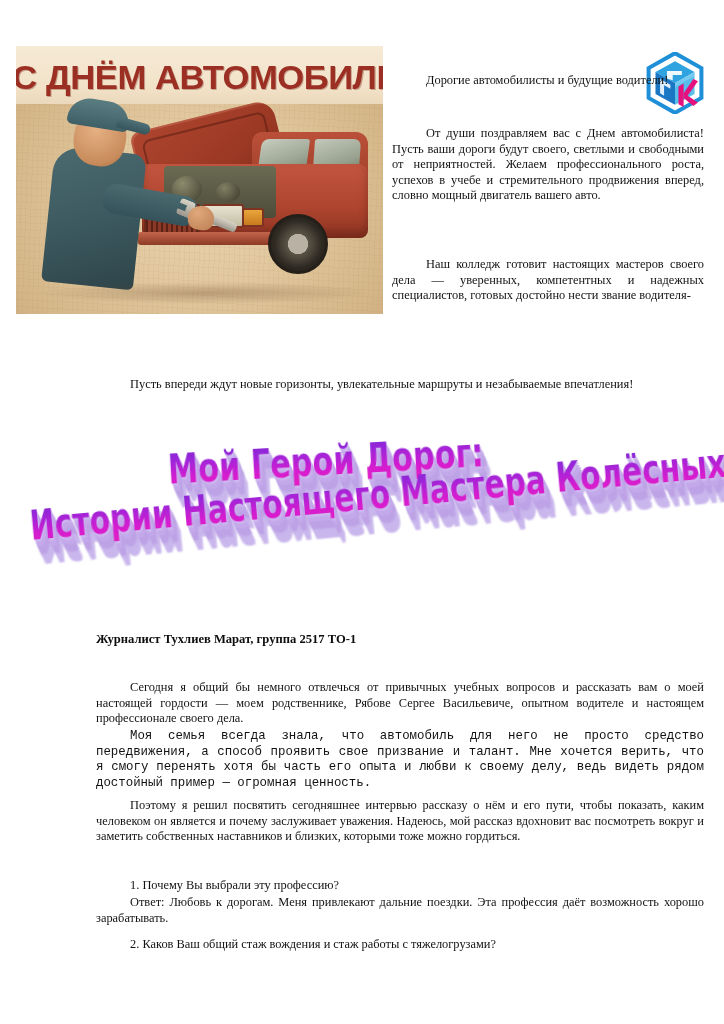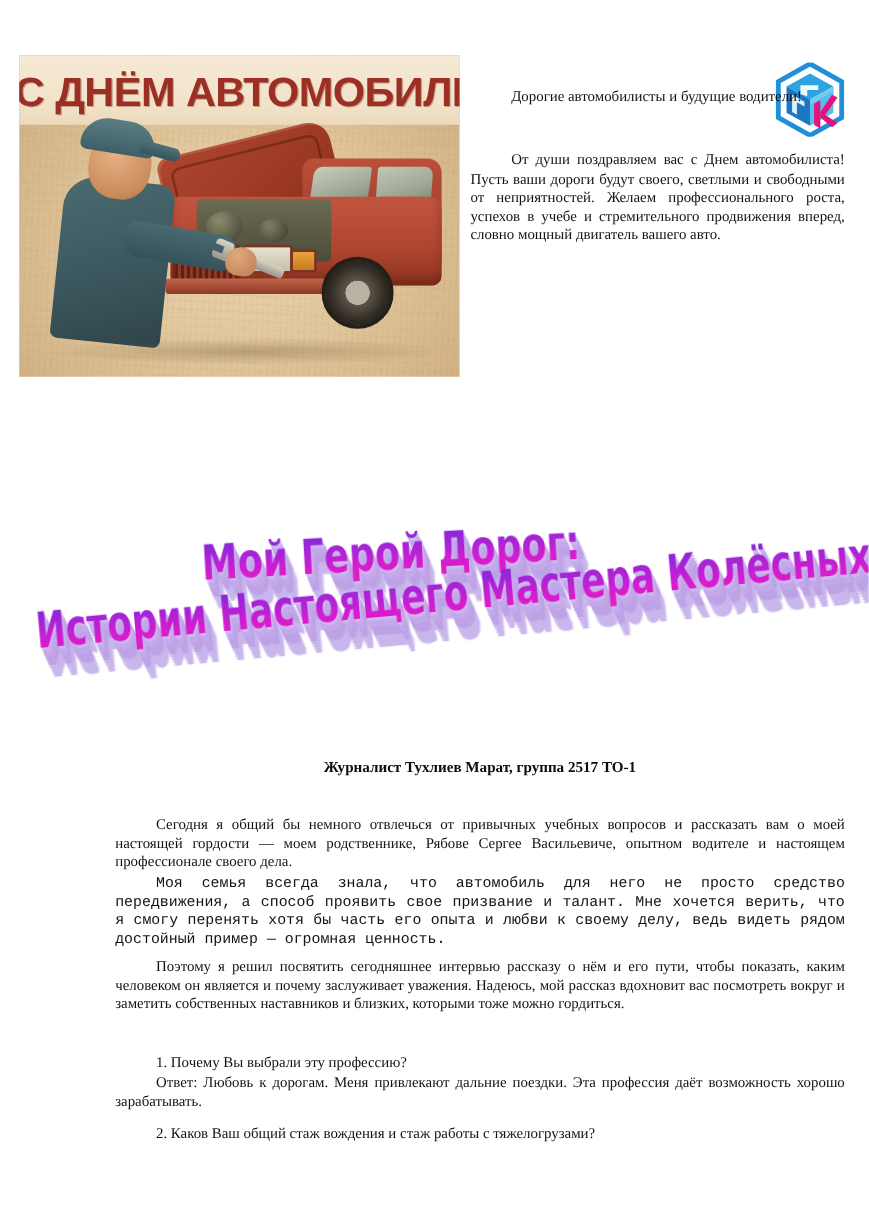--- a/index.html
+++ b/index.html
@@ -273,21 +273,21 @@
     left: 30px; top: 66px;
     font-size: 33px;
     letter-spacing: 0px;
     transform: rotate(-5.2deg) scaleY(1.26) scaleX(.90);
   }
 
   
   .byline{
     position:absolute;
     left: 96px; top: 632px; width: 608px;
-    text-align: center;
+    text-align: left;
     font-family: "Liberation Serif","DejaVu Serif",serif;
     font-weight: 700;
     font-size: 12.6px;
     color:#0d0d0d;
   }
 
   
   .a1 { top: 668px; }
   .a2 { top: 717px; font-family: Liberation Mono, monospace; }
   .a3 { top: 786px; }
@@ -351,20 +351,22 @@
 
       <polygon points="56,60 65,55 65,96 56,91" fill="#e5127d"></polygon>
       <polygon points="65,72 82,47 90,51 72,76 90,88 82,94 65,80" fill="#e5127d"></polygon>
 
       <polygon points="50,54 84,35 84,42 50,61" fill="#8fd6f4" opacity="0.55"></polygon>
     </svg>
   </div>
 
   <p class="txt narrow p1">Дорогие автомобилисты и будущие водители!</p>
   <p class="txt narrow p2">От души поздравляем вас с Днем автомобилиста! Пусть ваши дороги будут своего, светлыми и свободными от неприятностей. Желаем профессионального роста, успехов в учебе и стремительного продвижения вперед, словно мощный двигатель вашего авто.</p>
+  <p class="txt narrow p3">Наш колледж готовит настоящих мастеров своего дела — уверенных, компетентных и надежных специалистов, готовых достойно нести звание водителя-</p>
+  <p class="txt full p5">Пусть впереди ждут новые горизонты, увлекательные маршруты и незабываемые впечатления!</p>
 
   <div class="wordart-wrap">
     <div class="wa-line wa-1">Мой Герой Дорог:</div>
     <div class="wa-line wa-2">Истории Настоящего Мастера Колёсных Путешествий</div>
   </div>
 
   <div class="byline">Журналист Тухлиев Марат, группа 2517 ТО-1</div>
 
   <p class="txt full a1">Сегодня я общий бы немного отвлечься от привычных учебных вопросов и рассказать вам о моей настоящей гордости — моем родственнике, Рябове Сергее Васильевиче, опытном водителе и настоящем профессионале своего дела.</p>
   <p class="txt full a2">Моя семья всегда знала, что автомобиль для него не просто средство передвижения, а способ проявить свое призвание и талант. Мне хочется верить, что я смогу перенять хотя бы часть его опыта и любви к своему делу, ведь видеть рядом достойный пример — огромная ценность.</p>

